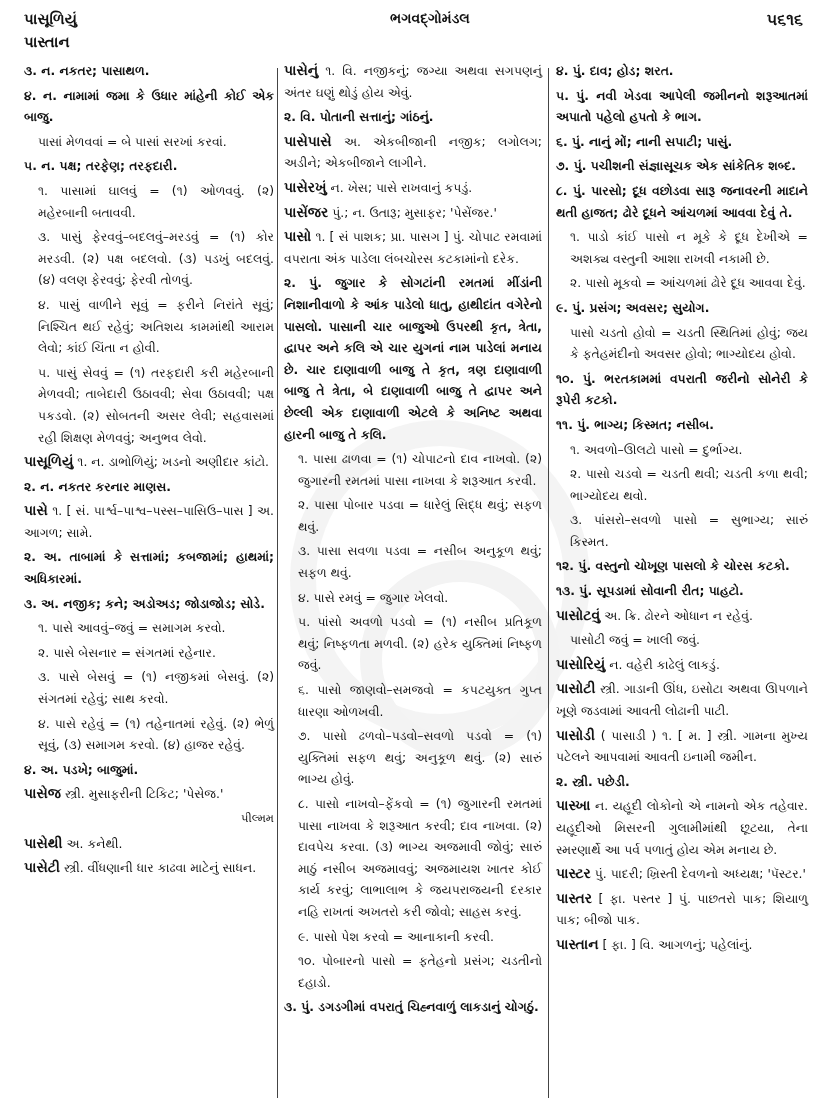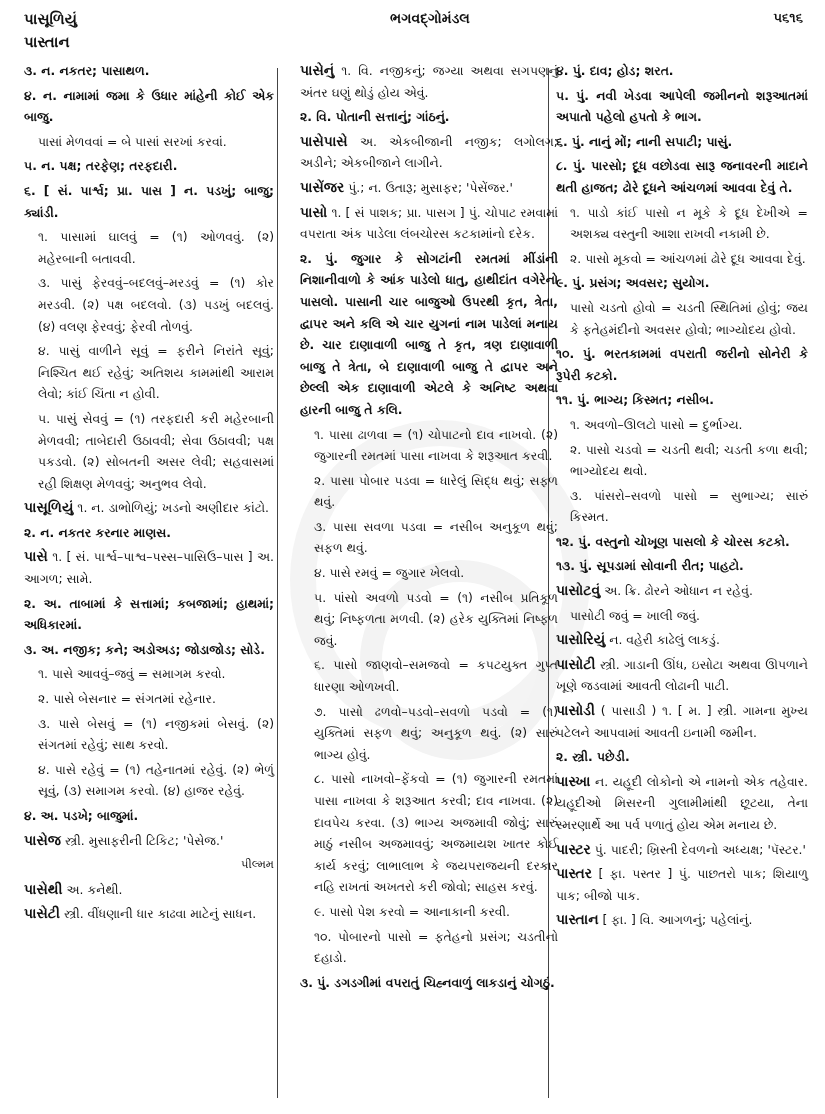--- a/index.html
+++ b/index.html
@@ -12,25 +12,25 @@
     border-radius: 50%; border: 26px solid #f1f1f1; box-sizing: border-box; opacity: 0.8;
   }
   .watermark2 {
     position: absolute; left: 360px; top: 560px; width: 200px; height: 200px;
     border-radius: 50%; border: 22px solid #f3f3f3; box-sizing: border-box;
   }
   .header { position: absolute; left: 0; top: 0; width: 825px; height: 60px; }
   .guide-first { position: absolute; left: 24px; top: 10px; font-size: 15px; font-weight: bold; }
   .guide-last  { position: absolute; left: 24px; top: 33px; font-size: 15px; font-weight: bold; }
   .dict-title  { position: absolute; left: 340px; top: 10px; font-size: 14px; font-weight: bold; width: 180px; text-align: center; }
-  .page-num    { position: absolute; right: 22px; top: 10px; font-size: 13px; font-weight: bold; }
+  .page-num    { position: absolute; right: 22px; top: 10px; font-size: 16px; font-weight: bold; }
 
   .col { position: absolute; top: 60px; font-size: 12.4px; line-height: 21.6px; }
   .col1 { left: 24px; width: 250px; }
-  .col2 { left: 284px; width: 258px; margin-left: 16px; }
+  .col2 { left: 284px; width: 258px; }
   .col3 { left: 556px; width: 252px; }
   .rule { position: absolute; top: 68px; width: 1px; background: #444; }
   .rule1 { left: 277px; height: 1030px; }
   .rule2 { left: 548px; height: 1030px; }
 
   .entry { margin: 0 0 3px 0; text-align: justify; }
   .hw { font-weight: bold; font-size: 14px; }
   .sense { padding-left: 0; font-weight: 600; }
   .sub { padding-left: 14px; text-indent: 0; }
   .example { font-size: 11.5px; padding-left: 18px; line-height: 19px; }
@@ -50,21 +50,20 @@
 </div>
 
 <div class="rule rule1"></div>
 <div class="rule rule2"></div>
 
 <div class="col col1">
     <div class="entry sense">૩. ન. નકતર; પાસાથળ.</div>
     <div class="entry sense">૪. ન. નામામાં જમા કે ઉધાર માંહેની કોઈ એક બાજુ.</div>
     <div class="entry sub">પાસાં મેળવવાં = બે પાસાં સરખાં કરવાં.</div>
     <div class="entry sense">૫. ન. પક્ષ; તરફેણ; તરફદારી.</div>
-    <div class="entry sense">૬. [ સં. પાર્શ્વ; પ્રા. પાસ ] ન. પડખું; બાજુ; ક્યાંડી.</div>
     <div class="entry sub">૧. પાસામાં ઘાલવું = (૧) ઓળવવું. (૨) મહેરબાની બતાવવી.</div>
     <div class="entry sub">૩. પાસું ફેરવવું–બદલવું–મરડવું = (૧) કોર મરડવી. (૨) પક્ષ બદલવો. (૩) પડખું બદલવું. (૪) વલણ ફેરવવું; ફેરવી તોળવું.</div>
     <div class="entry sub">૪. પાસું વાળીને સૂવું = ફરીને નિરાંતે સૂવું; નિશ્ચિત થઈ રહેવું; અતિશય કામમાંથી આરામ લેવો; કાંઈ ચિંતા ન હોવી.</div>
     <div class="entry sub">૫. પાસું સેવવું = (૧) તરફદારી કરી મહેરબાની મેળવવી; તાબેદારી ઉઠાવવી; સેવા ઉઠાવવી; પક્ષ પકડવો. (૨) સોબતની અસર લેવી; સહવાસમાં રહી શિક્ષણ મેળવવું; અનુભવ લેવો.</div>
     <div class="entry "><span class="hw">પાસૂળિયું</span><span> ૧. ન. ડાભોળિયું; ખડનો અણીદાર કાંટો.</span></div>
     <div class="entry sense">૨. ન. નકતર કરનાર માણસ.</div>
     <div class="entry "><span class="hw">પાસે</span><span> ૧. [ સં. પાર્શ્વ–પાશ્વ–પસ્સ–પાસિઉ–પાસ ] અ. આગળ; સામે.</span></div>
     <div class="entry sense">૨. અ. તાબામાં કે સત્તામાં; કબજામાં; હાથમાં; અધિકારમાં.</div>
     <div class="entry sense">૩. અ. નજીક; કને; અડોઅડ; જોડાજોડ; સોડે.</div>
     <div class="entry sub">૧. પાસે આવવું–જવું = સમાગમ કરવો.</div>
@@ -74,39 +73,41 @@
     <div class="entry sense">૪. અ. પડખે; બાજુમાં.</div>
     <div class="entry "><span class="hw">પાસેજ</span><span> સ્ત્રી. મુસાફરીની ટિકિટ; 'પેસેજ.'</span></div>
     <div class="entry source">પીલ્મમ</div>
     <div class="entry "><span class="hw">પાસેથી</span><span> અ. કનેથી.</span></div>
     <div class="entry "><span class="hw">પાસેટી</span><span> સ્ત્રી. વીંધણાની ધાર કાઢવા માટેનું સાધન.</span></div>
   </div>
 <div class="col col2">
     <div class="entry "><span class="hw">પાસેનું</span><span> ૧. વિ. નજીકનું; જગ્યા અથવા સગપણનું અંતર ઘણું થોડું હોય એવું.</span></div>
     <div class="entry sense">૨. વિ. પોતાની સત્તાનું; ગાંઠનું.</div>
     <div class="entry "><span class="hw">પાસેપાસે</span><span> અ. એકબીજાની નજીક; લગોલગ; અડીને; એકબીજાને લાગીને.</span></div>
+    <div class="entry "><span class="hw">પાસેરખું</span><span> ન. ખેસ; પાસે રાખવાનું કપડું.</span></div>
     <div class="entry "><span class="hw">પાસેંજર</span><span> પું.; ન. ઉતારૂ; મુસાફર; 'પેસેંજર.'</span></div>
     <div class="entry "><span class="hw">પાસો</span><span> ૧. [ સં પાશક; પ્રા. પાસગ ] પું. ચોપાટ રમવામાં વપરાતા અંક પાડેલા લંબચોરસ કટકામાંનો દરેક.</span></div>
     <div class="entry sense">૨. પું. જુગાર કે સોગટાંની રમતમાં મીંડાંની નિશાનીવાળો કે આંક પાડેલો ધાતુ, હાથીદાંત વગેરેનો પાસલો. પાસાની ચાર બાજુઓ ઉપરથી કૃત, ત્રેતા, દ્વાપર અને કલિ એ ચાર યુગનાં નામ પાડેલાં મનાય છે. ચાર દાણાવાળી બાજુ તે કૃત, ત્રણ દાણાવાળી બાજુ તે ત્રેતા, બે દાણાવાળી બાજુ તે દ્વાપર અને છેલ્લી એક દાણાવાળી એટલે કે અનિષ્ટ અથવા હારની બાજુ તે કલિ.</div>
     <div class="entry sub">૧. પાસા ઢાળવા = (૧) ચોપાટનો દાવ નાખવો. (૨) જુગારની રમતમાં પાસા નાખવા કે શરૂઆત કરવી.</div>
     <div class="entry sub">૨. પાસા પોબાર પડવા = ધારેલું સિદ્ધ થવું; સફળ થવું.</div>
     <div class="entry sub">૩. પાસા સવળા પડવા = નસીબ અનુકૂળ થવું; સફળ થવું.</div>
     <div class="entry sub">૪. પાસે રમવું = જુગાર ખેલવો.</div>
     <div class="entry sub">૫. પાંસો અવળો પડવો = (૧) નસીબ પ્રતિકૂળ થવું; નિષ્ફળતા મળવી. (૨) હરેક યુક્તિમાં નિષ્ફળ જવું.</div>
     <div class="entry sub">૬. પાસો જાણવો–સમજવો = કપટયુક્ત ગુપ્ત ધારણા ઓળખવી.</div>
     <div class="entry sub">૭. પાસો ઢળવો–પડવો–સવળો પડવો = (૧) યુક્તિમાં સફળ થવું; અનુકૂળ થવું. (૨) સારું ભાગ્ય હોવું.</div>
     <div class="entry sub">૮. પાસો નાખવો–ફેંકવો = (૧) જુગારની રમતમાં પાસા નાખવા કે શરૂઆત કરવી; દાવ નાખવા. (૨) દાવપેચ કરવા. (૩) ભાગ્ય અજમાવી જોવું; સારું માઠું નસીબ અજમાવવું; અજમાયશ ખાતર કોઈ કાર્ય કરવું; લાભાલાભ કે જયપરાજયની દરકાર નહિ રાખતાં અખતરો કરી જોવો; સાહસ કરવું.</div>
     <div class="entry sub">૯. પાસો પેશ કરવો = આનાકાની કરવી.</div>
     <div class="entry sub">૧૦. પોબારનો પાસો = ફતેહનો પ્રસંગ; ચડતીનો દહાડો.</div>
     <div class="entry sense">૩. પું. ડગડગીમાં વપરાતું ચિહ્નવાળું લાકડાનું ચોગઠું.</div>
   </div>
 <div class="col col3">
     <div class="entry sense">૪. પું. દાવ; હોડ; શરત.</div>
     <div class="entry sense">૫. પું. નવી ખેડવા આપેલી જમીનનો શરૂઆતમાં અપાતો પહેલો હપતો કે ભાગ.</div>
     <div class="entry sense">૬. પું. નાનું મોં; નાની સપાટી; પાસું.</div>
+    <div class="entry sense">૭. પું. પચીશની સંજ્ઞાસૂચક એક સાંકેતિક શબ્દ.</div>
     <div class="entry sense">૮. પું. પારસો; દૂધ વછોડવા સારૂ જનાવરની માદાને થતી હાજત; ઢોરે દૂધને આંચળમાં આવવા દેવું તે.</div>
     <div class="entry sub">૧. પાડો કાંઈ પાસો ન મૂકે કે દૂધ દેખીએ = અશક્ય વસ્તુની આશા રાખવી નકામી છે.</div>
     <div class="entry sub">૨. પાસો મૂકવો = આંચળમાં ઢોરે દૂધ આવવા દેવું.</div>
     <div class="entry sense">૯. પું. પ્રસંગ; અવસર; સુયોગ.</div>
     <div class="entry sub">પાસો ચડતો હોવો = ચડતી સ્થિતિમાં હોવું; જય કે ફતેહમંદીનો અવસર હોવો; ભાગ્યોદય હોવો.</div>
     <div class="entry sense">૧૦. પું. ભરતકામમાં વપરાતી જરીનો સોનેરી કે રૂપેરી કટકો.</div>
     <div class="entry sense">૧૧. પું. ભાગ્ય; કિસ્મત; નસીબ.</div>
     <div class="entry sub">૧. અવળો–ઊલટો પાસો = દુર્ભાગ્ય.</div>
     <div class="entry sub">૨. પાસો ચડવો = ચડતી થવી; ચડતી કળા થવી; ભાગ્યોદય થવો.</div>
     <div class="entry sub">૩. પાંસરો–સવળો પાસો = સુભાગ્ય; સારું કિસ્મત.</div>

